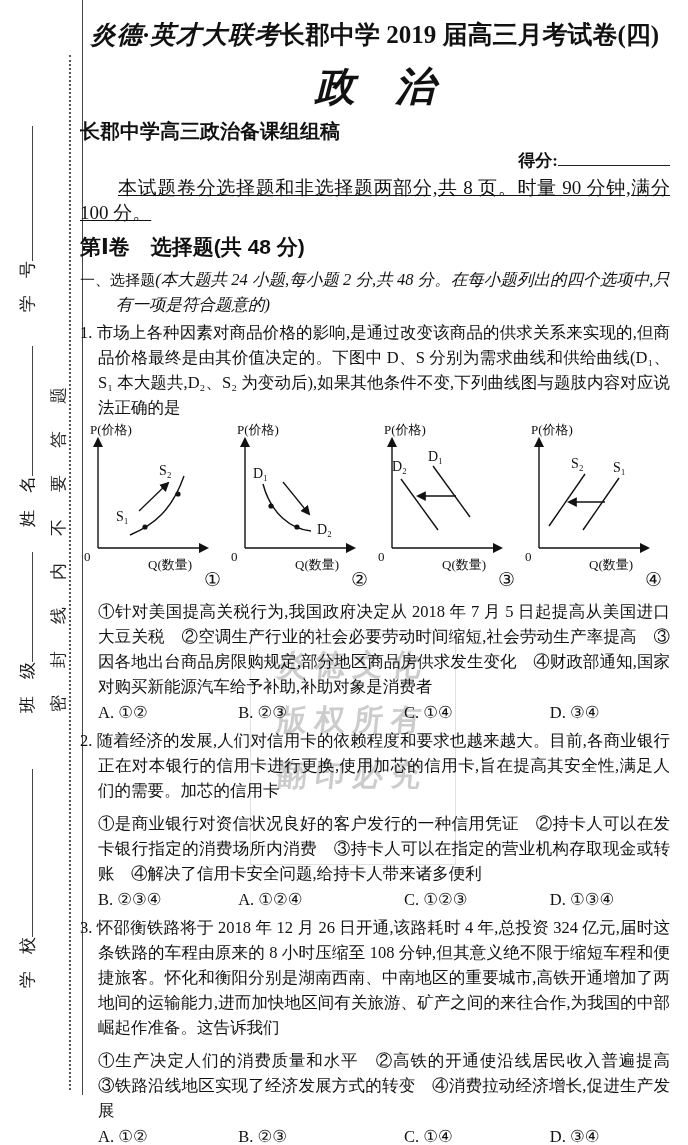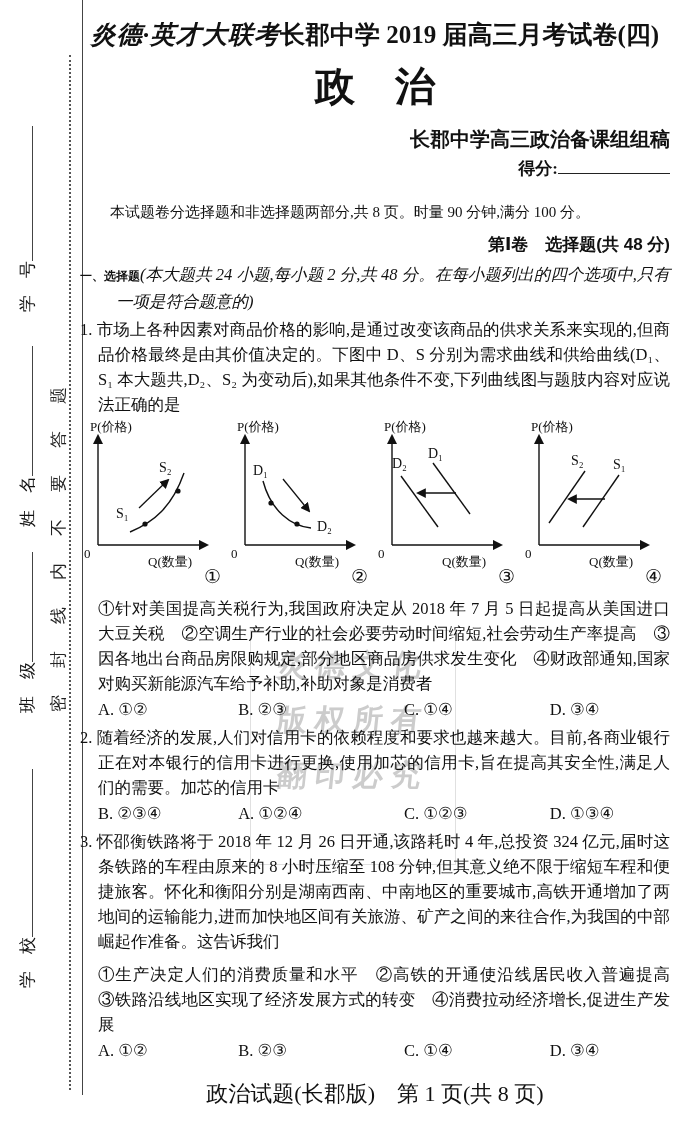--- a/index.html
+++ b/index.html
@@ -23,31 +23,31 @@
                border:1px solid #e0e0e0; z-index:0; text-align:center;
                color:#cccccc; font-family:"Liberation Sans","DejaVu Sans",sans-serif;
                font-weight:bold; }
   .watermark div { font-size:30px; letter-spacing:8px; margin-top:14px; transform:skewX(-6deg); }
   
   .main { position:absolute; left:80px; top:18px; width:590px; z-index:1; }
   .hdr { text-align:center; font-size:25px; font-weight:bold; white-space:nowrap;
          font-family:"Liberation Serif","DejaVu Serif",serif; }
   .hdr .brand { font-style:italic; letter-spacing:1px; }
   .title { text-align:center; font-size:40px; font-weight:bold; margin-top:8px;
-           font-family:"Liberation Sans","DejaVu Sans",sans-serif; }
-  .subtitle { text-align:right; font-size:20px; font-weight:bold; margin-top:12px;
+           font-family:"Liberation Sans","DejaVu Sans",sans-serif;font-style:italic; }
+  .subtitle { text-align:left; font-size:20px; font-weight:bold; margin-top:4px;
               font-family:"Liberation Sans","DejaVu Sans",sans-serif; }
   .score-row { text-align:right; margin-top:4px; font-size:17px; height:24px; }
   .score-row .lbl { font-weight:bold; font-family:Liberation Serif, serif; }
   .score-row .blank { display:inline-block; width:112px; border-bottom:1px solid #222; height:16px; }
-  .intro { font-size:15px; line-height:25px; text-align:justify; text-indent:2em; margin-top:19px; }
-  .sec-title { text-align:right; font-size:17px; font-weight:bold; margin:8px 0 6px 0;
+  .intro { font-size:19px; line-height:25px; text-align:justify; text-indent:2em; margin-top:2px;text-decoration:underline; }
+  .sec-title { text-align:left; font-size:21px; font-weight:bold; margin:8px 0 6px 0;
                font-family:"Liberation Sans","DejaVu Sans",sans-serif; }
   .instruction { font-size:16.5px; line-height:25px; padding-left:36px; text-indent:-36px; text-align:justify; }
-  .instruction .lead { font-weight:bold; font-family:"Liberation Sans","DejaVu Sans",sans-serif; font-size:12px; }
+  .instruction .lead { font-weight:normal; font-family:"Liberation Sans","DejaVu Sans",sans-serif; font-size:15px; }
   .instruction .body { font-style:italic; }
   .question { font-size:16.5px; line-height:25px; text-align:justify; padding-left:18px; text-indent:-18px; margin-top:3px; }
   .statements { font-size:16.5px; line-height:25px; text-align:justify; padding-left:18px; margin-top:8px; }
   .options { display:flex; padding-left:18px; font-size:16.5px; line-height:25px; margin-top:1px; }
   .options span:nth-child(1){ width:24.5%; }
   .options span:nth-child(2){ width:29%; }
   .options span:nth-child(3){ width:25.5%; }
   .options span:nth-child(4){ flex:1; }
   
   .graphs { display:flex; margin:2px 0 2px -6px; }
@@ -184,20 +184,21 @@
 
   <div class="statements">①针对美国提高关税行为,我国政府决定从 2018 年 7 月 5 日起提高从美国进口大豆关税　②空调生产行业的社会必要劳动时间缩短,社会劳动生产率提高　③因各地出台商品房限购规定,部分地区商品房供求发生变化　④财政部通知,国家对购买新能源汽车给予补助,补助对象是消费者</div>
   <div class="options">
     <span>A. ①②</span>
     <span>B. ②③</span>
     <span>C. ①④</span>
     <span>D. ③④</span>
   </div>
 
   <div class="question"><span>2.</span> <span>随着经济的发展,人们对信用卡的依赖程度和要求也越来越大。目前,各商业银行正在对本银行的信用卡进行更换,使用加芯的信用卡,旨在提高其安全性,满足人们的需要。加芯的信用卡</span></div>
+  <div class="statements">①是商业银行对资信状况良好的客户发行的一种信用凭证　②持卡人可以在发卡银行指定的消费场所内消费　③持卡人可以在指定的营业机构存取现金或转账　④解决了信用卡安全问题,给持卡人带来诸多便利</div>
   <div class="options">
     <span>B. ②③④</span>
     <span>A. ①②④</span>
     <span>C. ①②③</span>
     <span>D. ①③④</span>
   </div>
 
   <div class="question"><span>3.</span> <span>怀邵衡铁路将于 2018 年 12 月 26 日开通,该路耗时 4 年,总投资 324 亿元,届时这条铁路的车程由原来的 8 小时压缩至 108 分钟,但其意义绝不限于缩短车程和便捷旅客。怀化和衡阳分别是湖南西南、中南地区的重要城市,高铁开通增加了两地间的运输能力,进而加快地区间有关旅游、矿产之间的来往合作,为我国的中部崛起作准备。这告诉我们</span></div>
   <div class="statements">①生产决定人们的消费质量和水平　②高铁的开通使沿线居民收入普遍提高　③铁路沿线地区实现了经济发展方式的转变　④消费拉动经济增长,促进生产发展</div>
   <div class="options">

